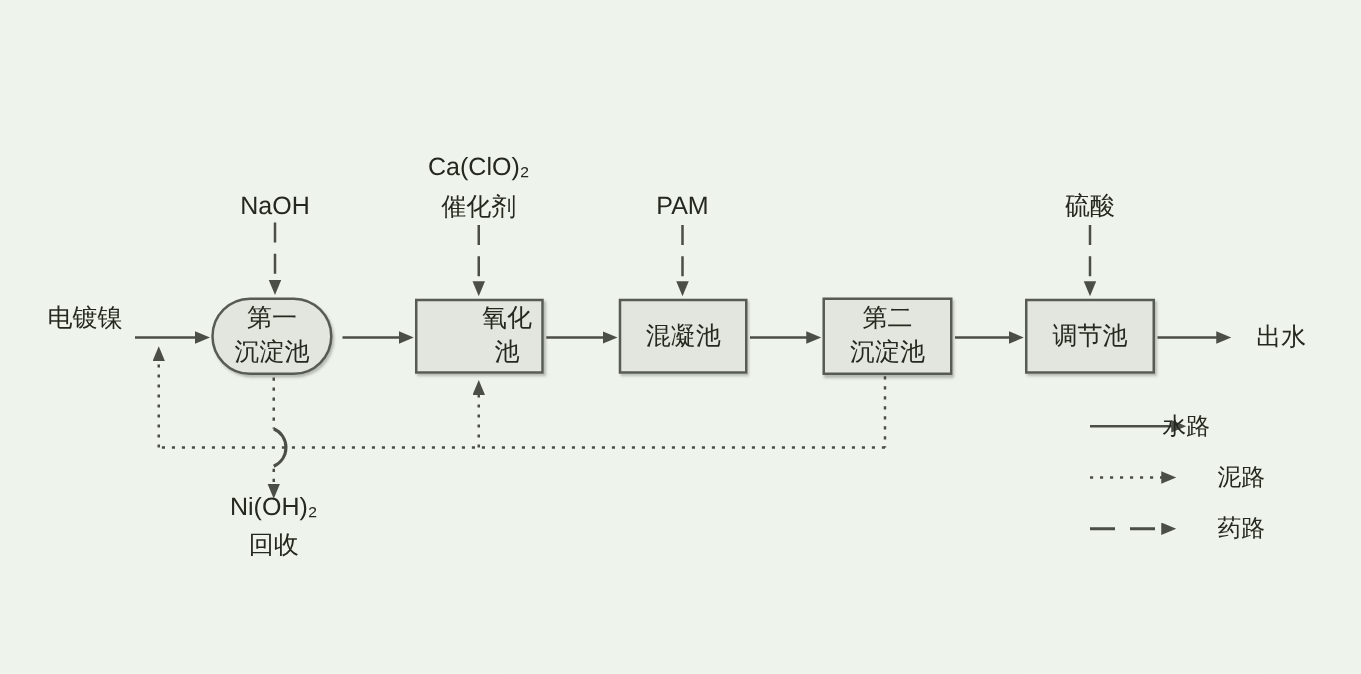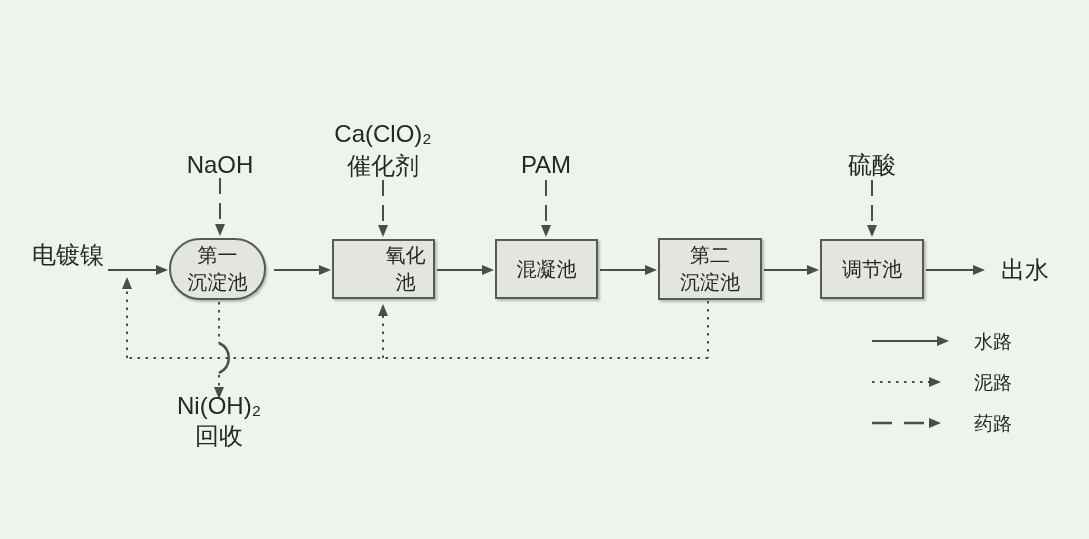--- a/index.html
+++ b/index.html
@@ -25,21 +25,21 @@
   .w{stroke:var(--line);stroke-width:2;fill:none;}
   .sludge{stroke:var(--line);stroke-width:2;fill:none;stroke-dasharray:2.5 5.5;}
   .chem{stroke:var(--line);stroke-width:2;fill:none;stroke-dasharray:16 9;}
   .chem-legend{stroke:var(--line);stroke-width:2.5;fill:none;stroke-dasharray:20 12;}
   .hop{stroke:var(--line);stroke-width:2.5;fill:none;}
   .arrowhead{fill:var(--line);}
   .lbl{
     position:absolute;
     text-align:center;
     color:var(--text);
-    font-size:24px;
+    font-size:20px;
     line-height:30px;
     white-space:nowrap;
   }
   .box{
     position:absolute;
     background:var(--box-fill);
     border:2px solid var(--box-border);
     box-shadow:1.5px 2px 2px rgba(80,85,75,0.35);
     display:flex;
     flex-direction:column;
@@ -126,17 +126,17 @@
     <div>硫酸</div>
   </div>
 
   <div class="lbl" style="left:995px;top:255px;width:60px;">出水</div>
 
   <div class="lbl" style="left:158px;top:391px;width:122px;">
     <div>Ni(OH)₂</div>
     <div>回收</div>
   </div>
 
-  <div class="lbl legend-label" style="left:968px;top:331px;width:50px;">水路</div>
+  <div class="lbl legend-label" style="left:924px;top:331px;width:50px;">水路</div>
   <div class="lbl legend-label" style="left:968px;top:372px;width:50px;">泥路</div>
   <div class="lbl legend-label" style="left:968px;top:413px;width:50px;">药路</div>
 
 </div>
 
 </body></html>

